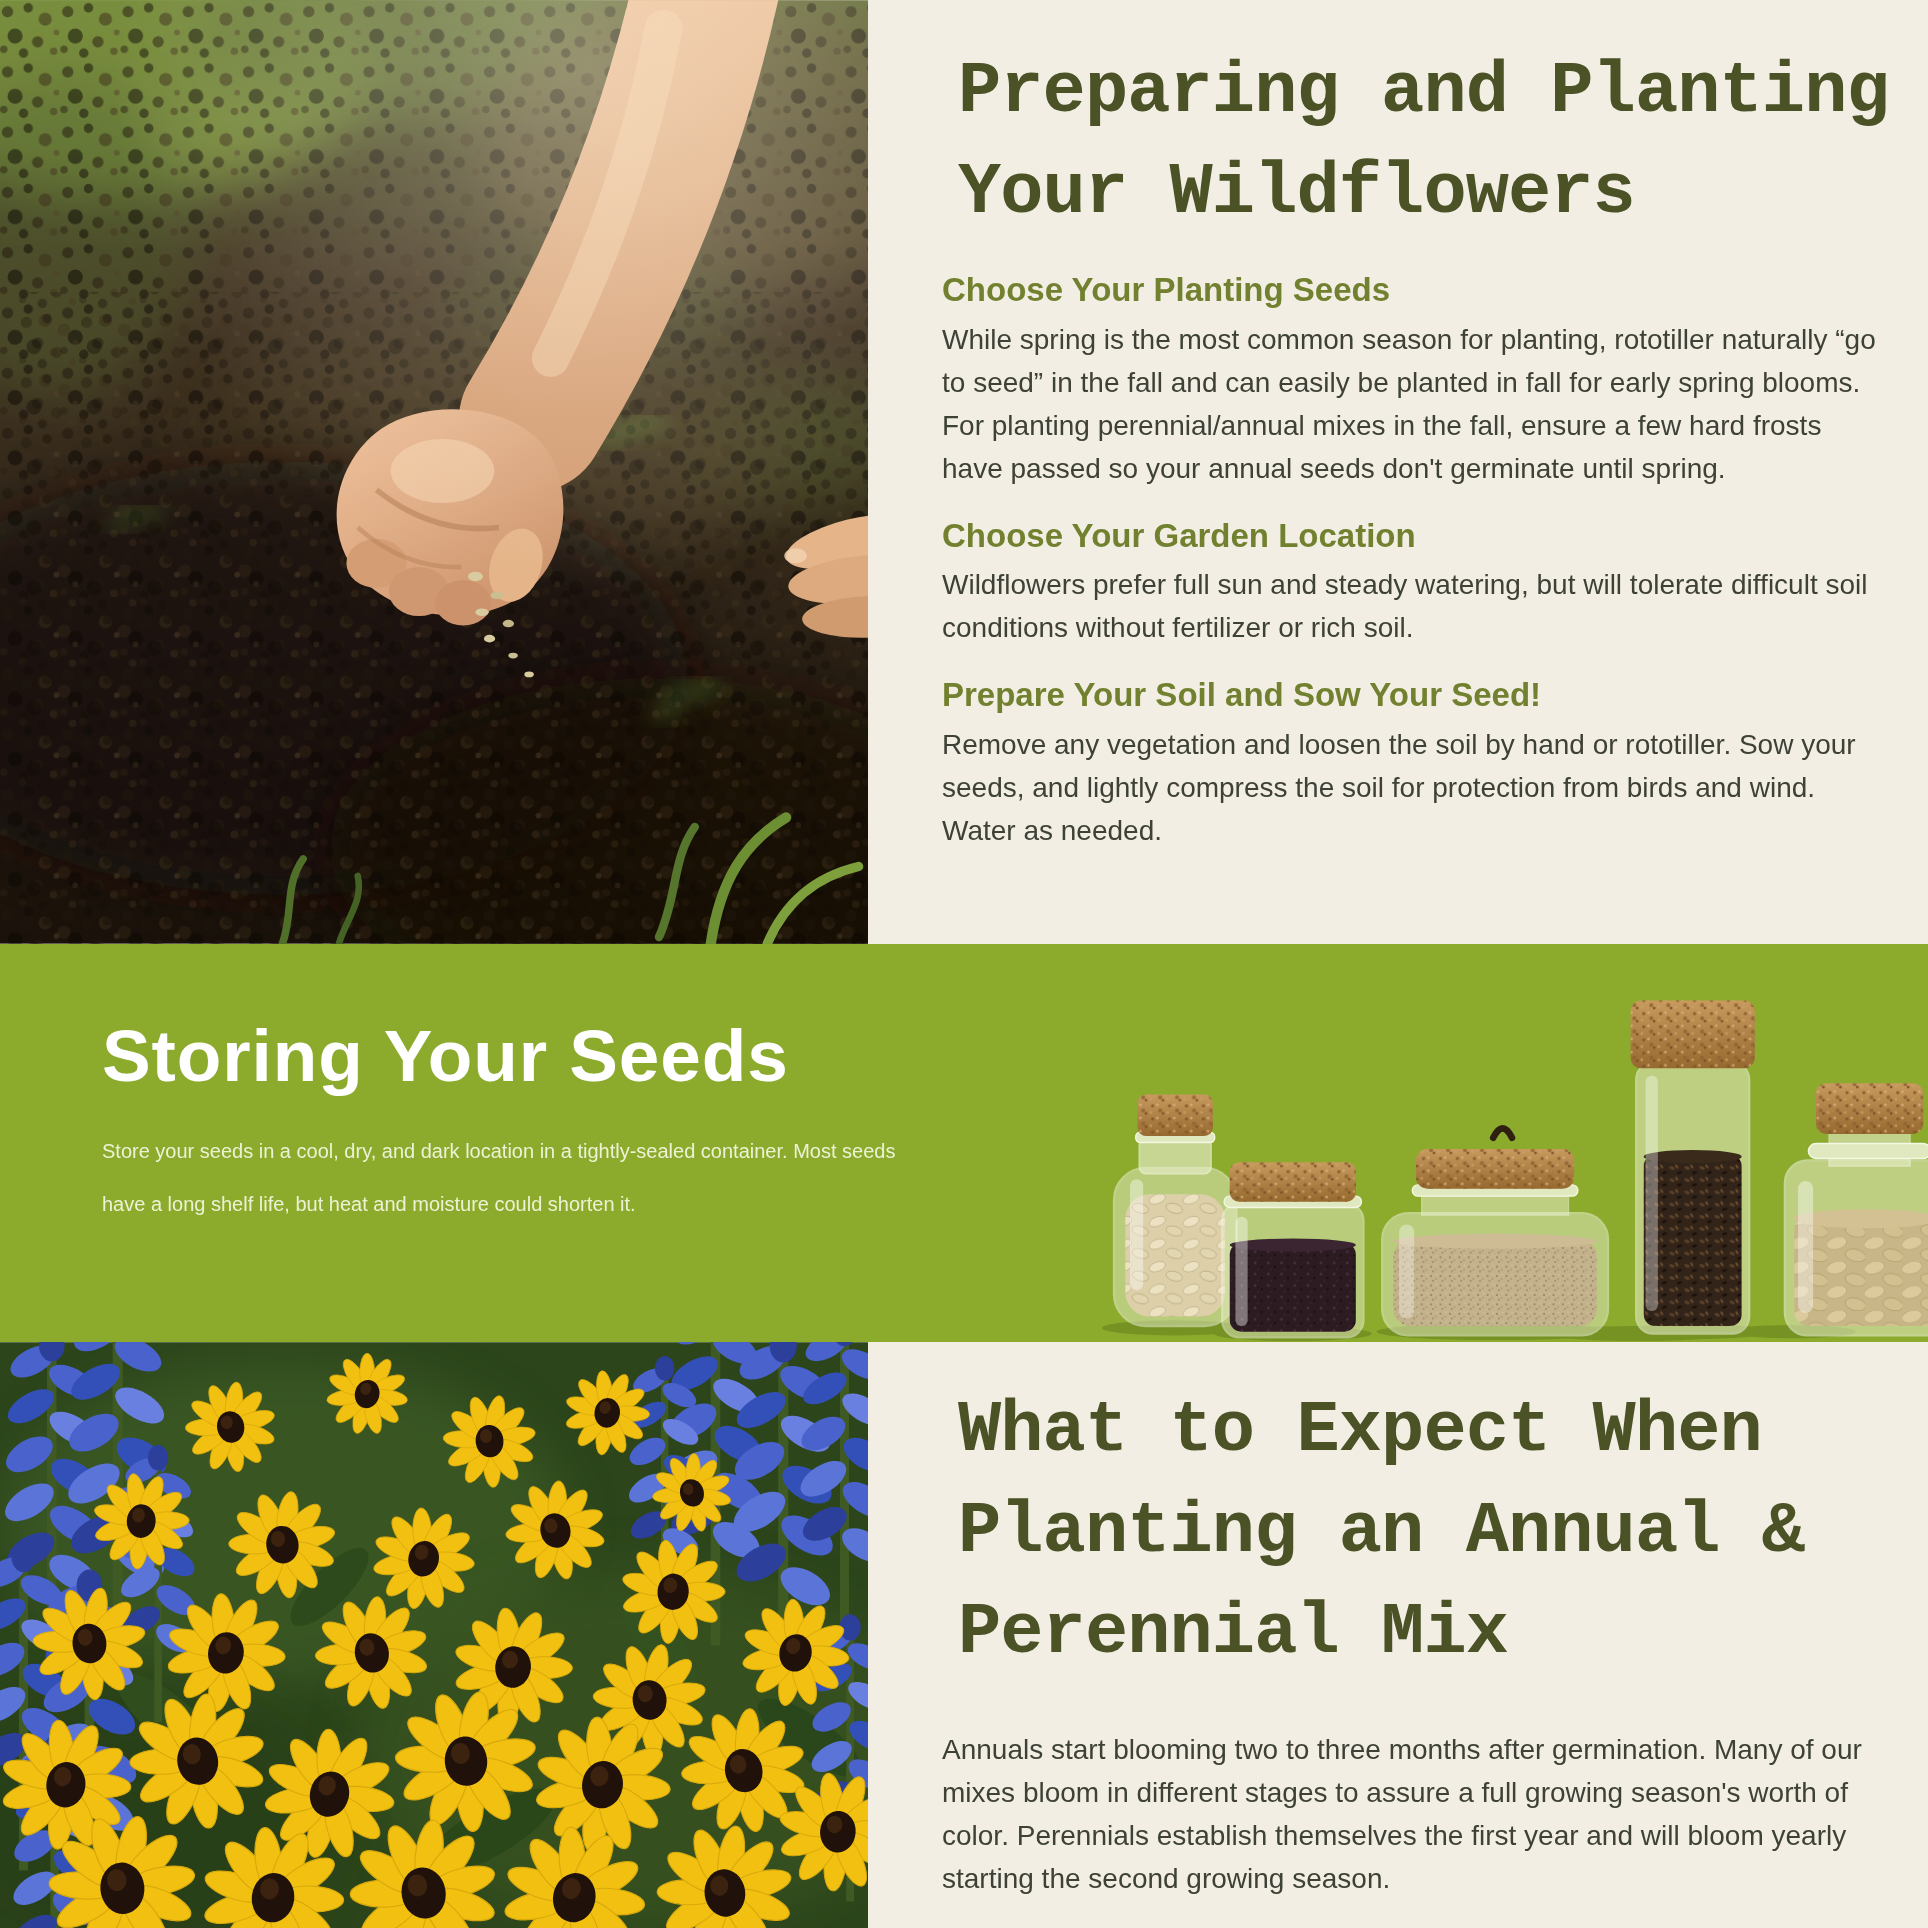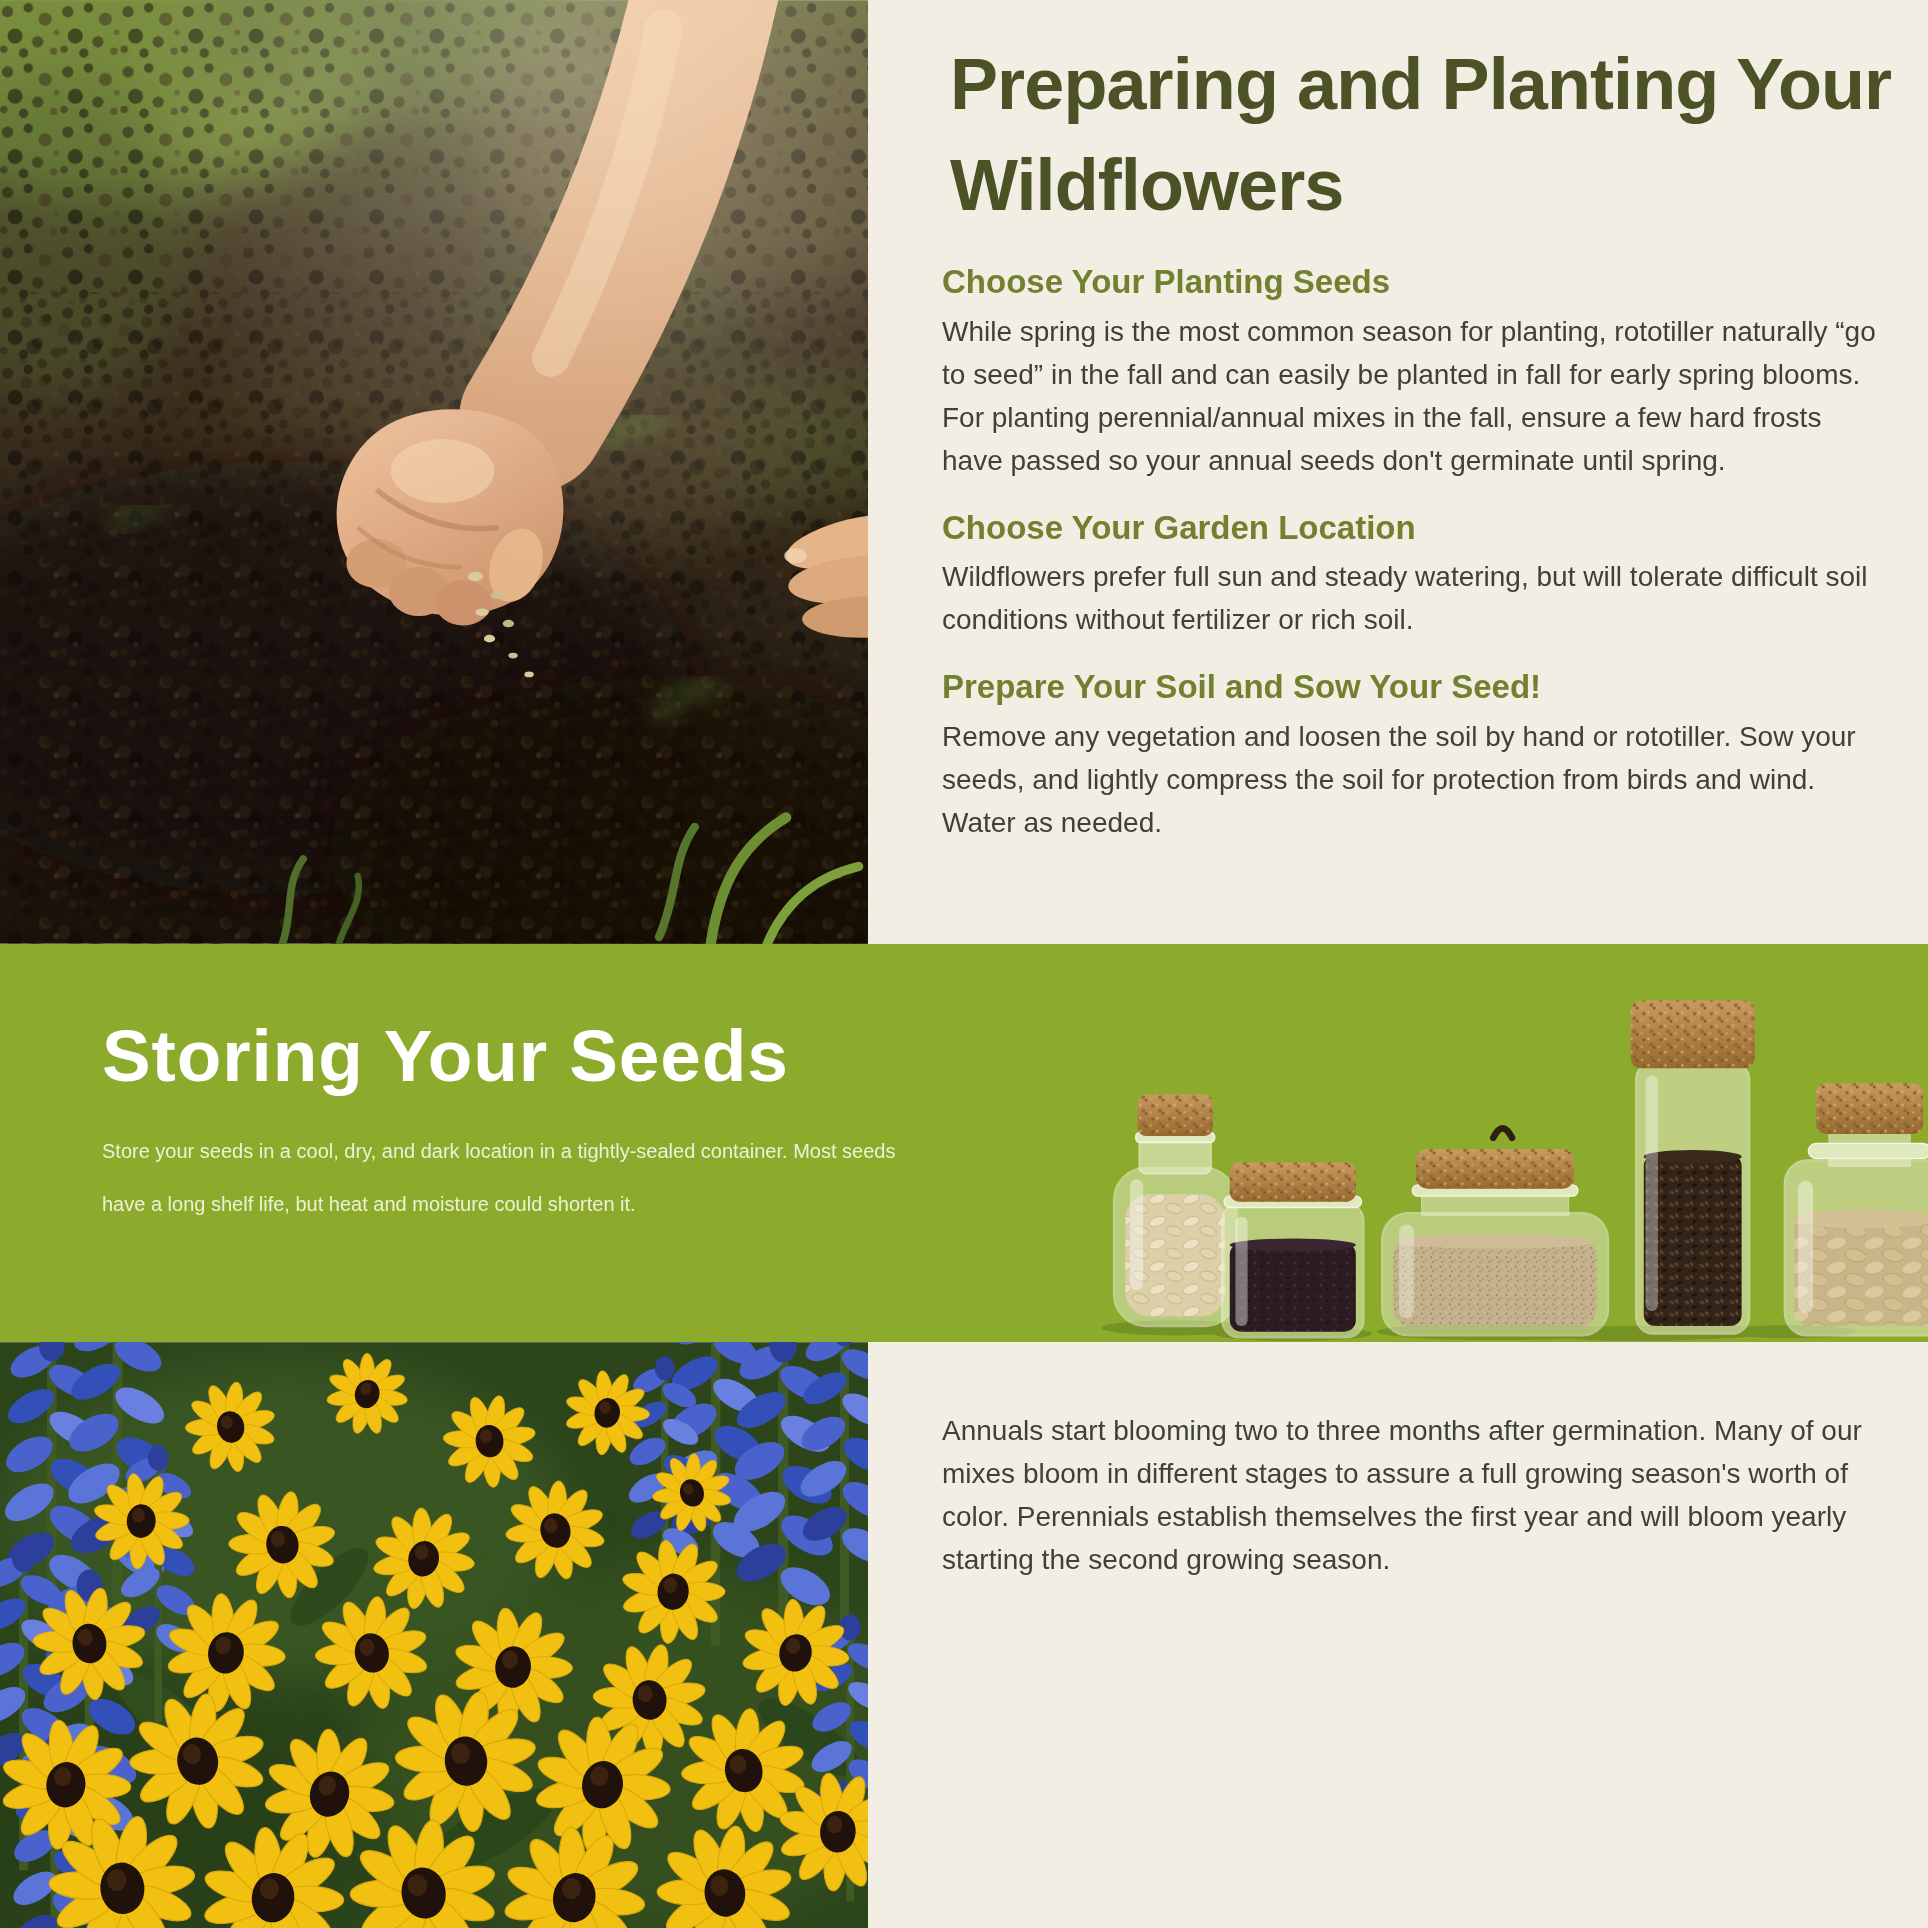--- a/index.html
+++ b/index.html
@@ -9,22 +9,22 @@
   }
   .photo{position:absolute;overflow:hidden;}
   #photo-top{left:0;top:0;width:868px;height:944px;}
   #photo-bottom{left:0;top:1342px;width:868px;height:587px;}
   #band{position:absolute;left:0;top:944px;width:1928px;height:398px;background:#8cab2d;overflow:hidden;}
   #jars-wrap{position:absolute;left:1081px;top:0;width:847px;height:398px;}
   .content-col{position:absolute;left:942px;width:951px;}
   #top-content{top:26px;}
   #bottom-content{top:1365px;}
   h1{
-    margin:8px;font-size:72px;line-height:101px;font-weight:bold;
-    color:#4a5226;letter-spacing:-0.9px;width:942px;
+    margin:16px;font-size:72px;line-height:101px;font-weight:bold;
+    color:#4a5226;letter-spacing:-0.9px;width:942px;font-family:Liberation Mono, monospace;
   }
   .sub{
     margin:26px 0 7.5px 0;font-size:33px;line-height:40px;
     font-weight:bold;color:#72812f;
   }
   .body-text{
     margin:0;font-size:28px;line-height:43px;color:#3e4136;width:946px;
   }
   #band-content{position:absolute;left:102px;top:68px;width:847px;}
   .band-h{
@@ -397,17 +397,18 @@
         <use href="#bes" transform="translate(290,590) scale(1.25) rotate(8)"></use>
         <use href="#bes" transform="translate(450,585) scale(1.3) rotate(-10)"></use>
         <use href="#bes" transform="translate(610,590) scale(1.25) rotate(12)"></use>
         <use href="#bes" transform="translate(770,585) scale(1.2) rotate(-8)"></use>
         <use href="#bes" transform="translate(890,520) scale(1.05) rotate(5)"></use>
       </g>
     </svg>
   </div>
 
   <div class="content-col" id="bottom-content">
+    <h1>What to Expect When Planting an Annual &amp; Perennial Mix</h1>
     <p class="body-text" style="margin-top:44px">Annuals start blooming two to three months after germination. Many of our mixes bloom in different stages to assure a full growing season's worth of color. Perennials establish themselves the first year and will bloom yearly starting the second growing season.</p>
   </div>
 
 </div>
 
 
 </body></html>

